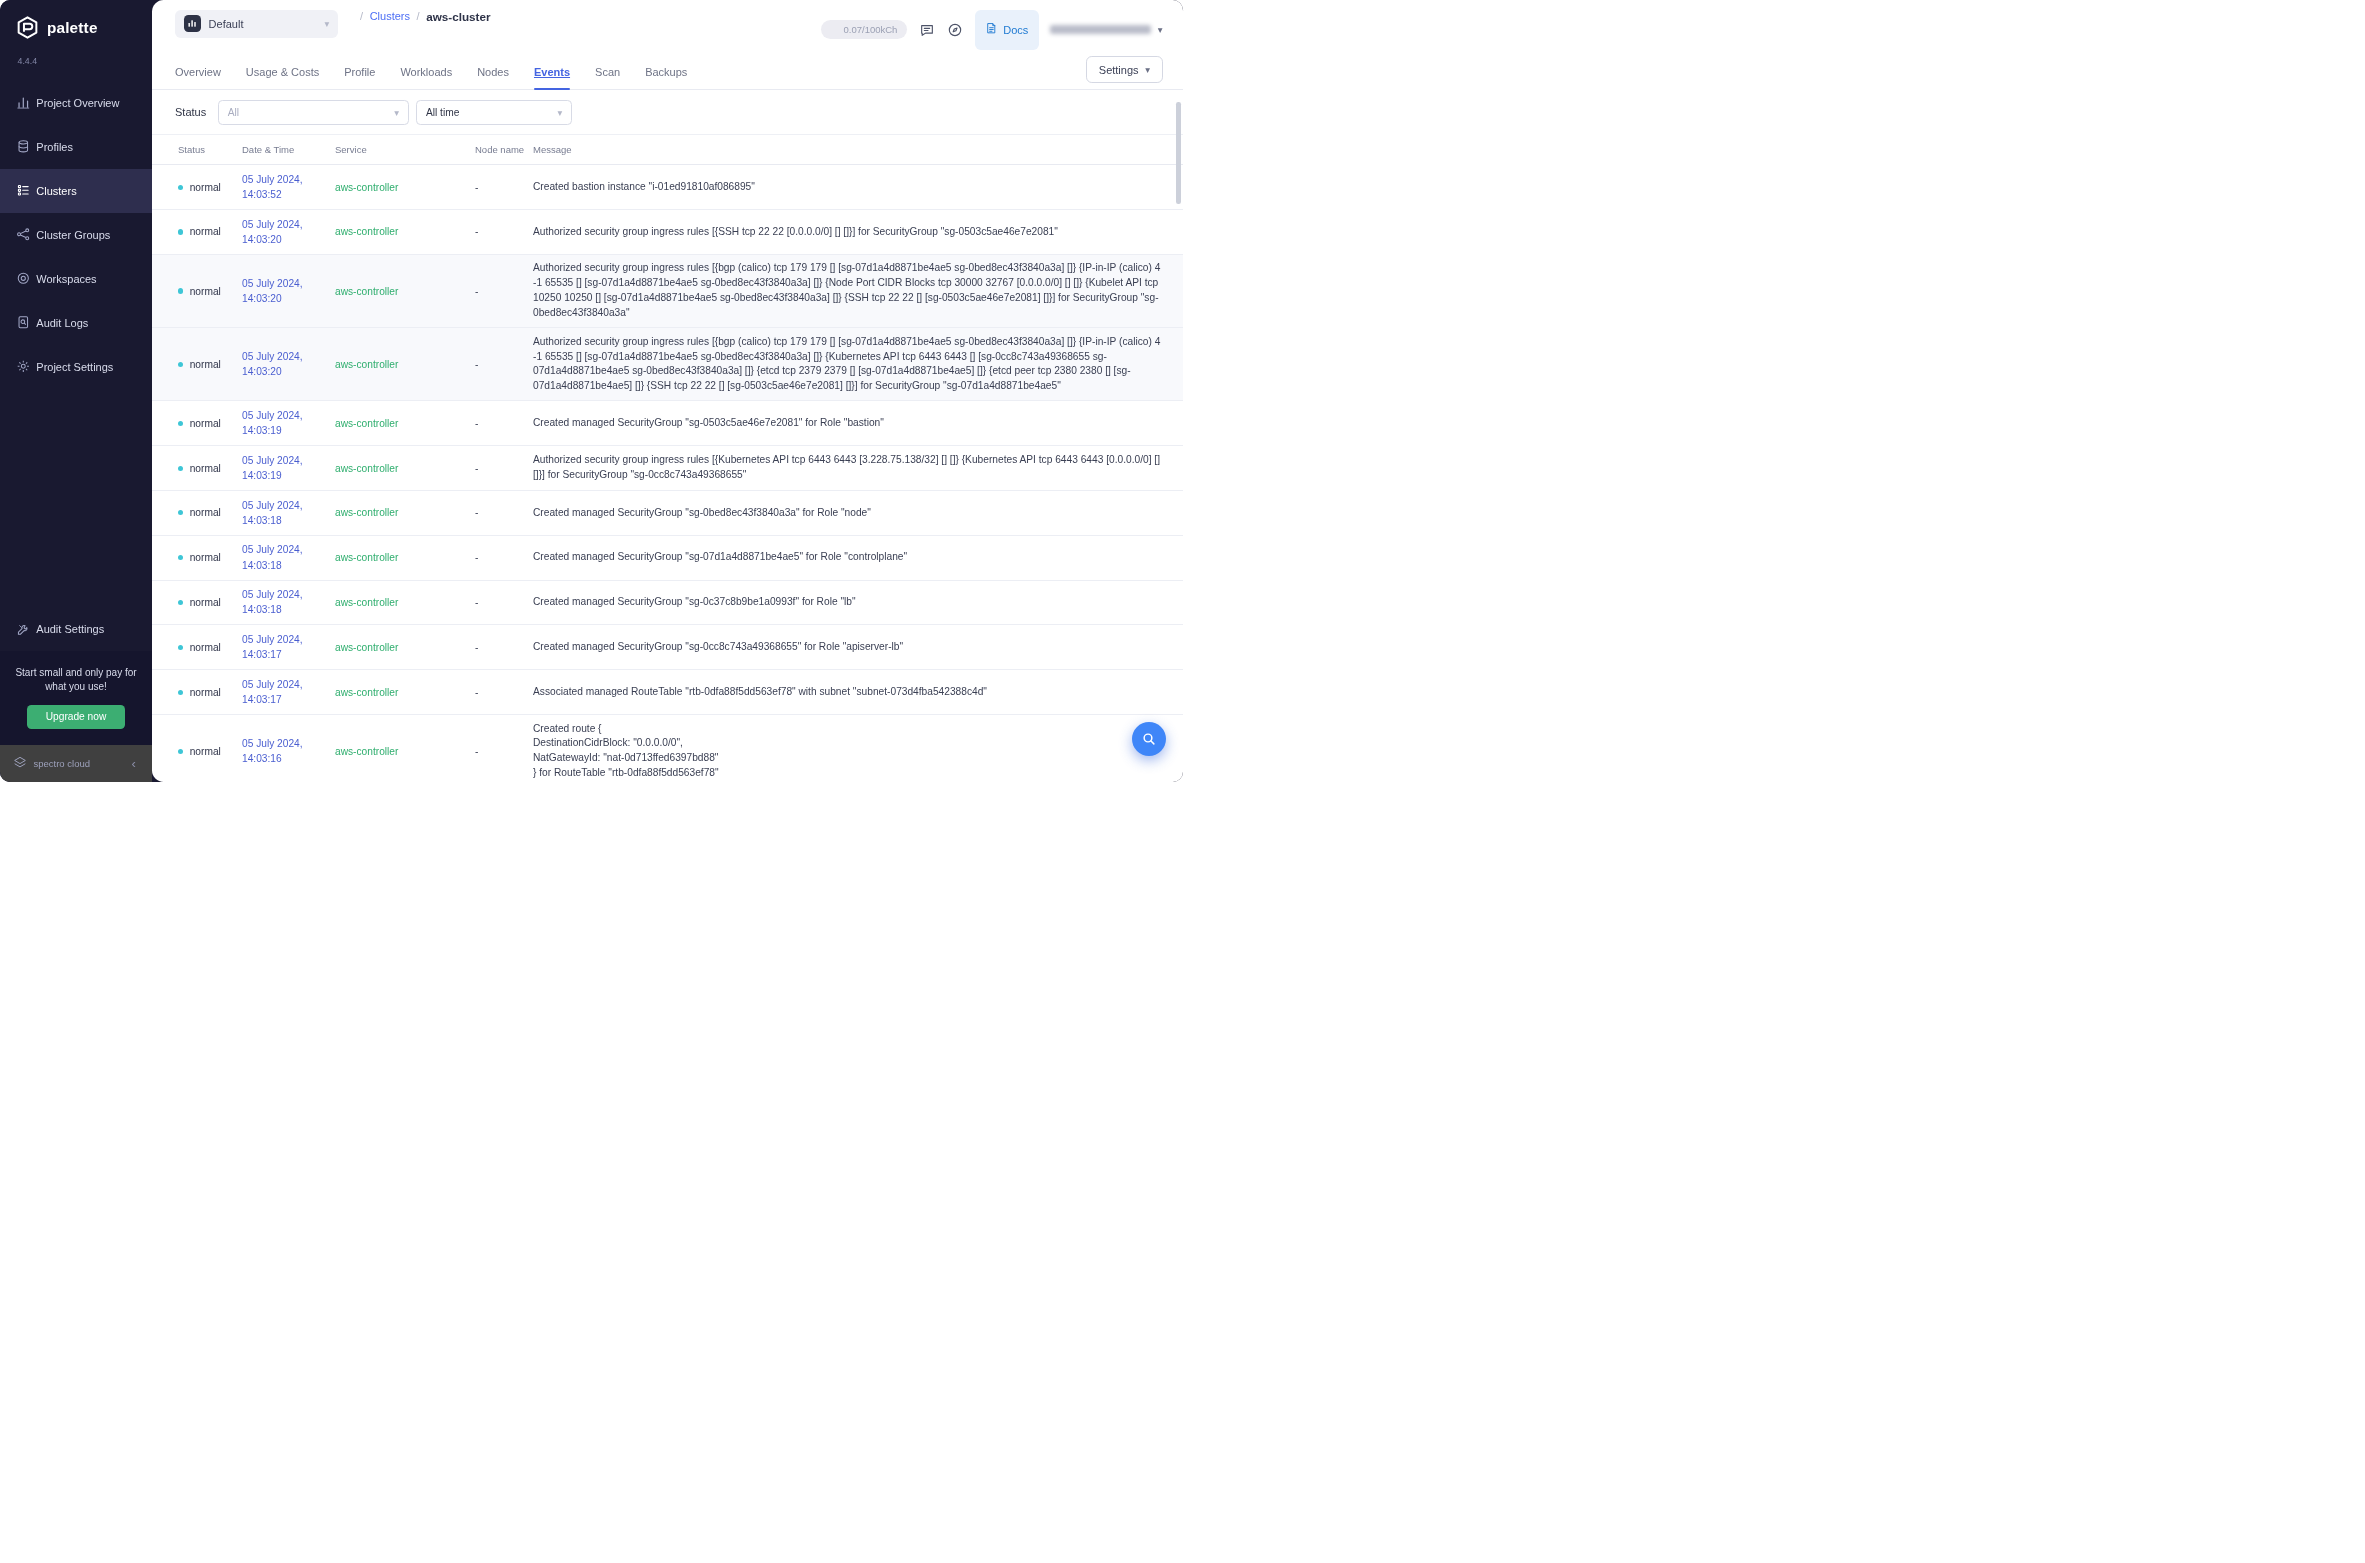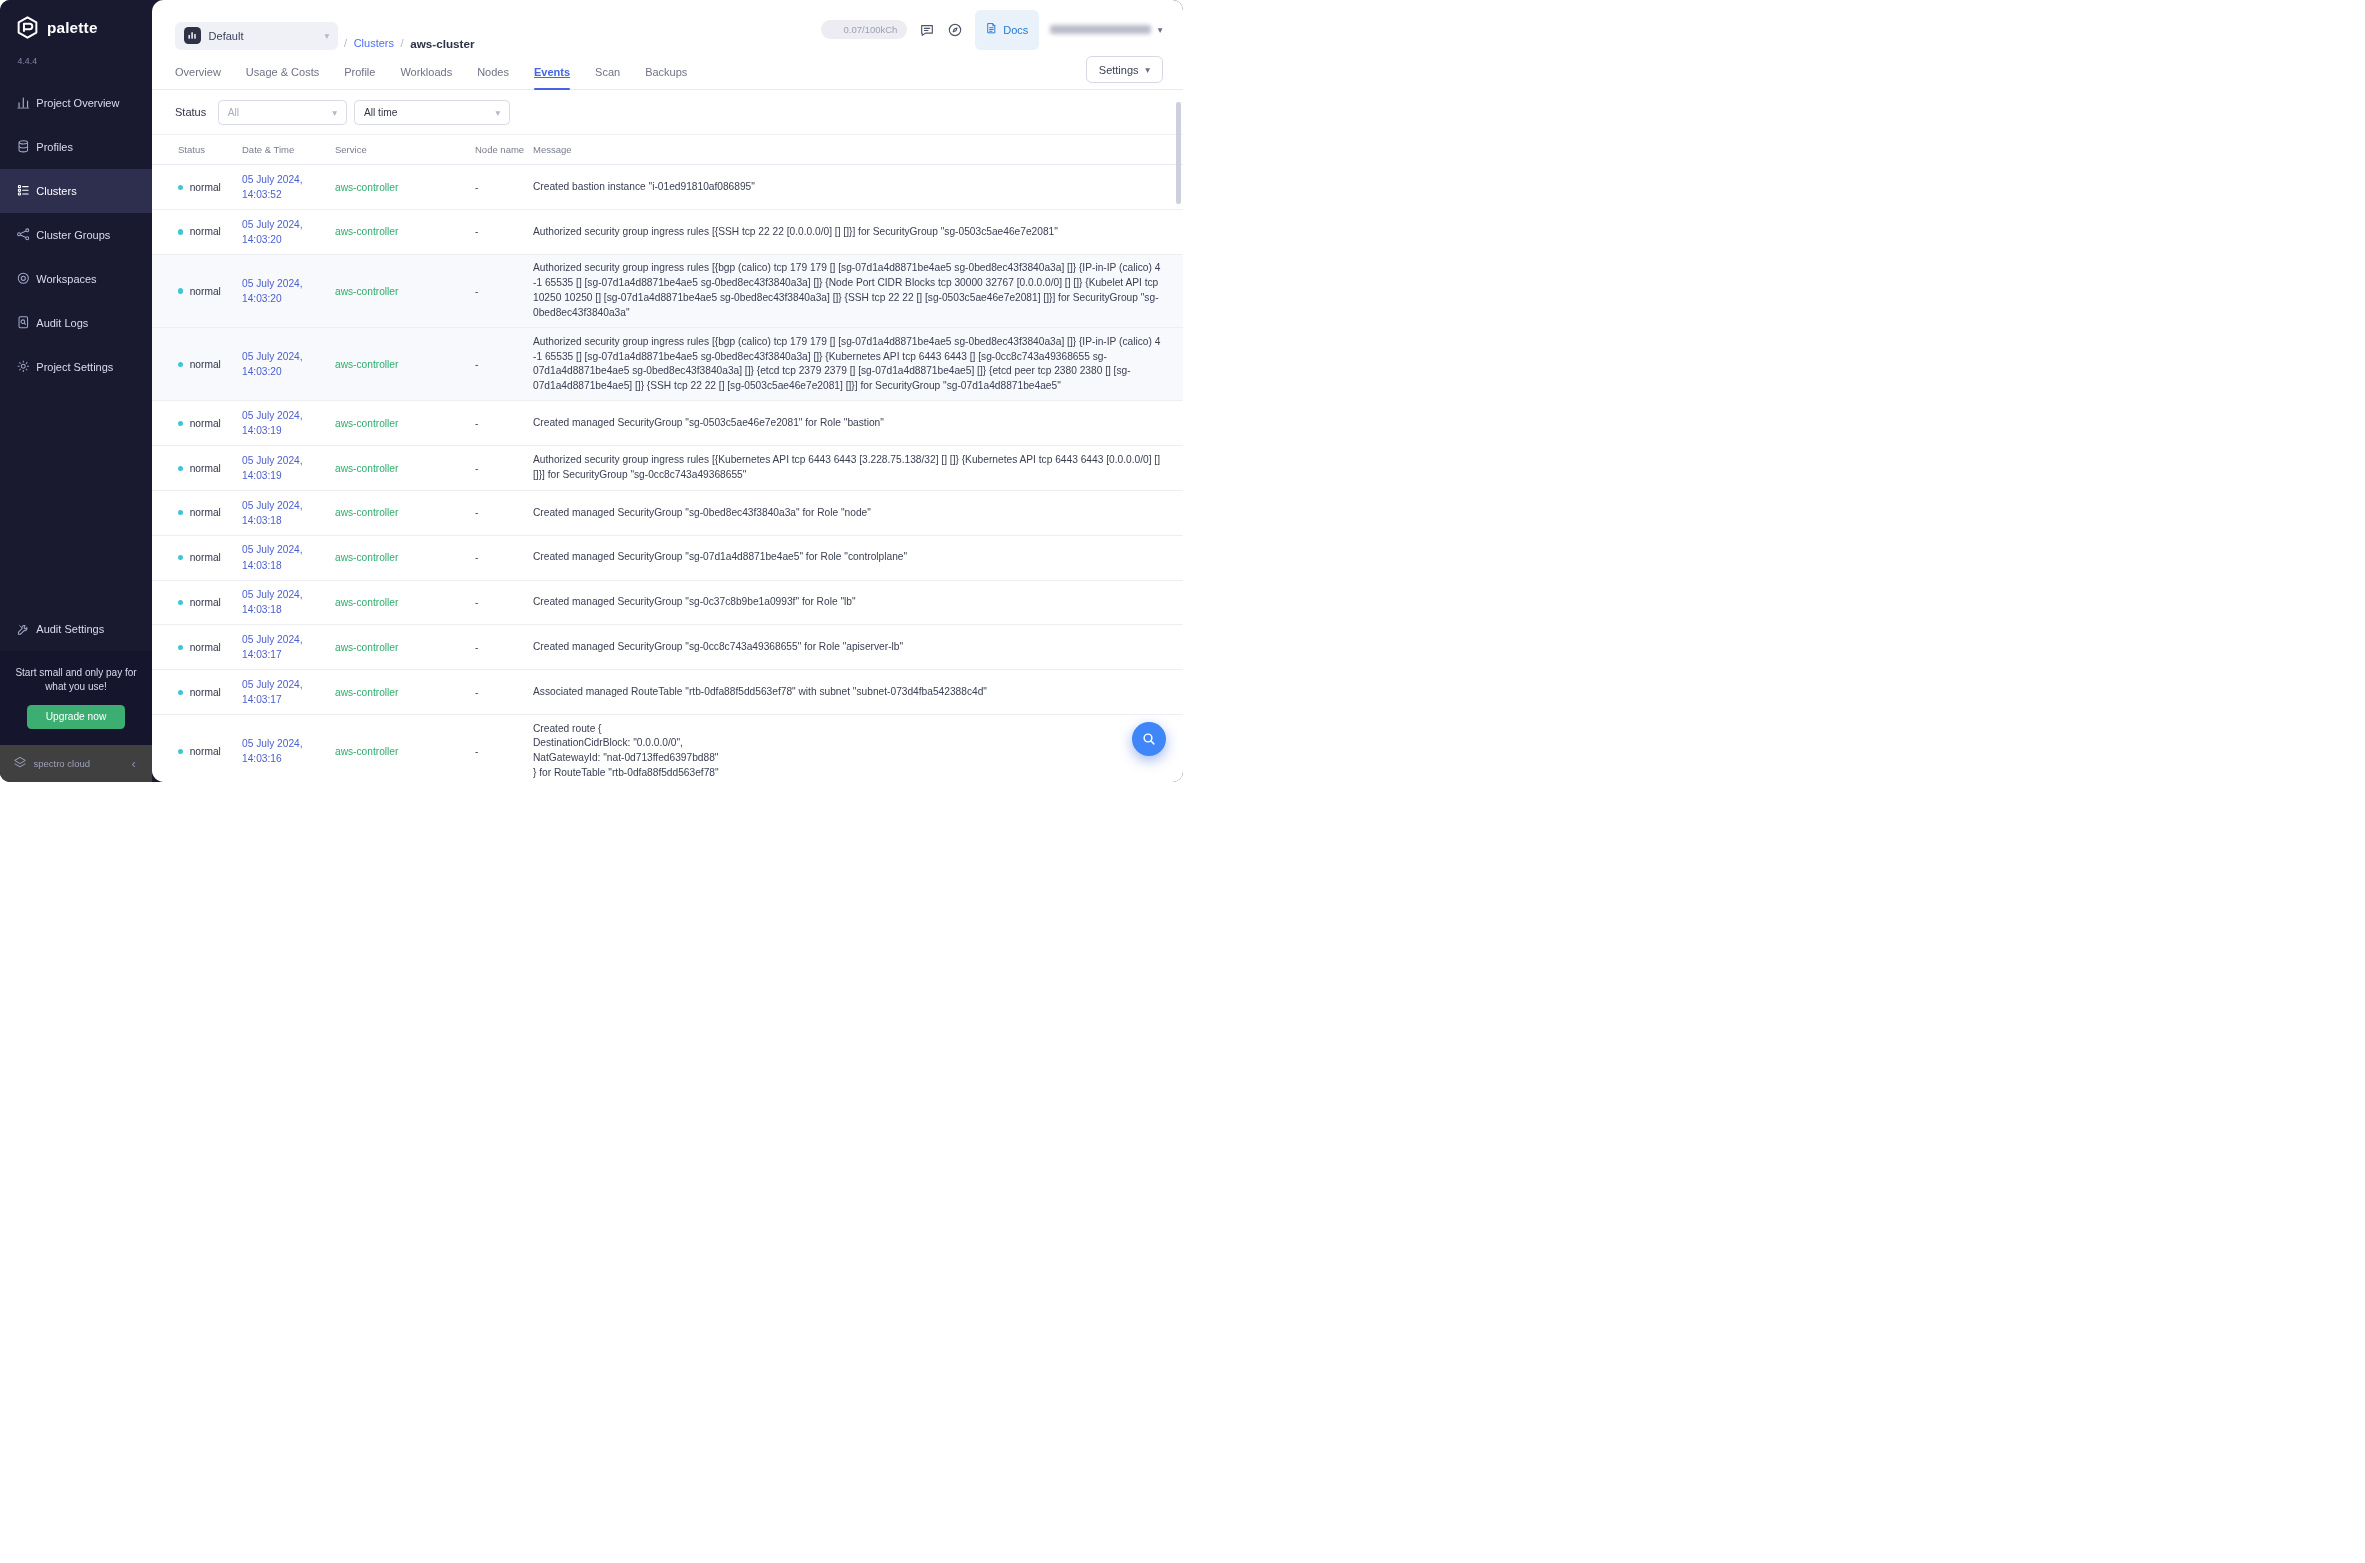--- a/index.html
+++ b/index.html
@@ -20,21 +20,21 @@
   .promo{ background:#15152d; text-align:center; padding:14.6px 13px 16px; }
   .promo-text{ font-size:10px; line-height:1.45; color:#d9dcec; }
   .upgrade-btn{ margin-top:10.2px; background:#3cae72; border:none; color:#fff; font-size:10.2px; font-family:inherit; border-radius:4.4px; padding:6.6px 19px; cursor:pointer; }
   .side-footer{ background:#404040; display:flex; align-items:center; padding:9.5px 11.7px; gap:5.8px; }
   .footer-brand{ font-size:9.5px; color:#9ca0ba; flex:1; }
   .collapse{ color:#8a8ea8; font-size:13px; cursor:pointer; line-height:1; padding:1.5px 4.4px; }
 
   
   .main{ flex:1; min-width:0; background:#ffffff; border-radius:11.7px 0 0 11.7px; display:flex; flex-direction:column; position:relative; overflow:hidden; }
 
-  .header{ display:flex; align-items:flex-end; gap:6px; padding:9.5px 20.4px 6.6px 23px; }
+  .header{ display:flex; align-items:flex-start; gap:22px; padding:9.5px 20.4px 6.6px 23px; }
   .project-selector{ display:flex; align-items:center; gap:7.3px; background:#f0f1f6; border-radius:5.8px; height:28px; padding:0 8.8px; width:163px; cursor:pointer; }
   .ps-icon{ width:17.5px; height:17.5px; background:#2d3246; border-radius:4.4px; display:flex; align-items:center; justify-content:center; }
   .ps-label{ flex:1; font-size:11px; color:#3c4157; }
   .chev{ color:#b4b8c9; font-size:9.5px; }
   .breadcrumb{ display:flex; align-items:center; gap:6.6px; font-size:11px; }
   .crumb-sep{ color:#b6bac9; }
   .crumb-link{ color:#4c6ef5; cursor:pointer; }
   .crumb-current{ color:#2e3348; font-size:11.7px; font-weight:700; }
   .header-right{ margin-left:auto; display:flex; align-items:center; gap:11px; }
   .usage-pill{ background:#ececf2; border-radius:10.2px; height:19.7px; min-width:86px; display:flex; align-items:center; justify-content:flex-end; padding:0 9.5px; font-size:9.5px; color:#9ba0b4; }
@@ -47,21 +47,21 @@
   .tabs-row{ display:flex; align-items:center; padding:0 20.4px 0 23px; border-bottom:0.7px solid #e8eaf1; }
   .tabs{ display:flex; gap:25px; }
   .tab{ position:relative; font-size:11px; color:#6e7386; padding:9.5px 0 11.7px; cursor:pointer; }
   .tab.active{ color:#4464e1; font-weight:700;text-decoration:underline; }
   .tab.active::after{ content:""; position:absolute; left:0; right:0; bottom:-0.7px; height:2.2px; border-radius:1.5px; background:#4464e1; }
   .settings-btn{ margin-left:auto; display:flex; align-items:center; gap:6.6px; background:#fff; border:0.7px solid #d5d8e3; border-radius:5.8px; height:27px; padding:0 11.7px; font-size:11px; color:#3c4157; font-family:inherit; cursor:pointer; margin-bottom:5.8px; }
 
   .filters{ display:flex; align-items:center; gap:7.3px; padding:9.5px 23px; border-bottom:0.7px solid #eef0f5; }
   .filter-label{ font-size:11px; color:#2f3446; margin-right:4.4px; }
   .select{ display:flex; align-items:center; justify-content:space-between; border:0.7px solid #d8dbe6; border-radius:4.4px; height:25px; padding:0 8.8px; font-size:10.2px; cursor:pointer; background:#fff; }
-  .select.status{ width:129px; }
+  .select.status{ width:191px; }
   .select.time{ width:156px; color:#2f3446; }
   .select .ph{ color:#a9adc0; }
 
   .thead{ display:flex; align-items:center; height:30px; border-bottom:0.7px solid #e8eaf1; font-size:9.5px; color:#787d92; }
   .c-status{ width:90px; padding-left:26px; display:flex; align-items:center; gap:6.6px; flex-shrink:0; }
   .c-date{ width:93px; flex-shrink:0; }
   .c-service{ width:140px; flex-shrink:0; }
   .c-node{ width:58px; flex-shrink:0; }
   .c-msg{ flex:1; padding-right:20.4px; }
 

